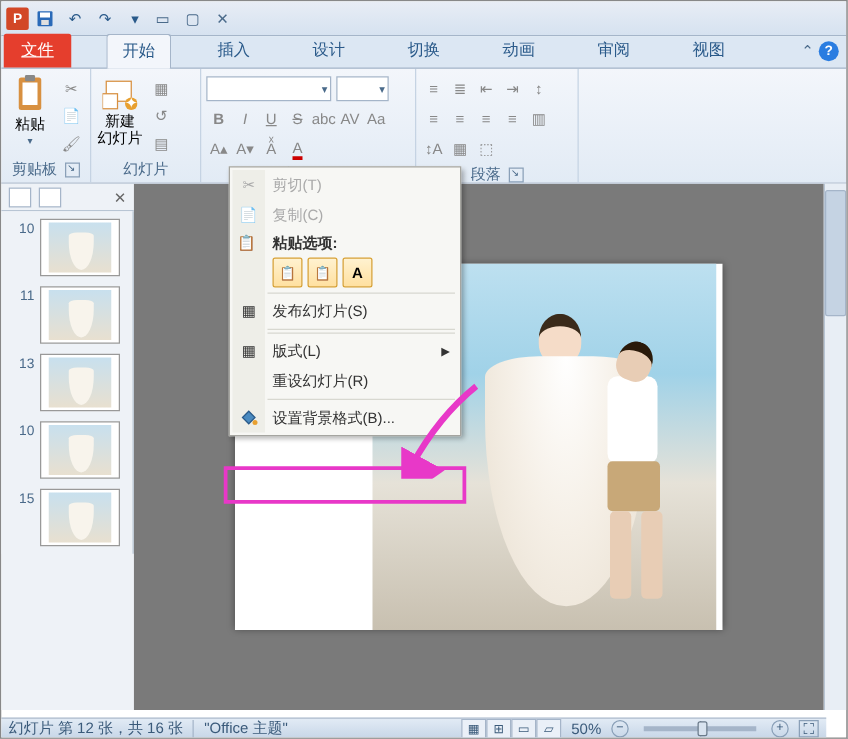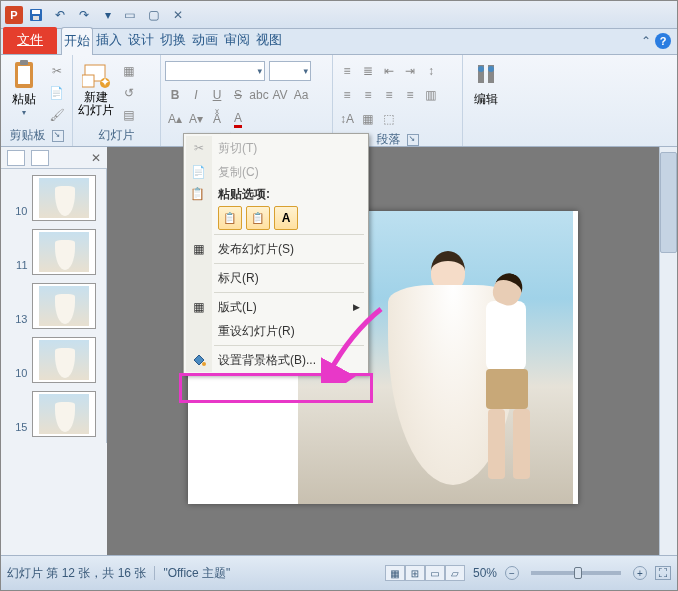--- a/index.html
+++ b/index.html
@@ -6,21 +6,21 @@
   body { width: 678px; height: 591px; background: #fff; overflow: hidden; position: relative; border: 1px solid #888; }
   .titlebar { height: 28px; background: linear-gradient(#e8edf5, #d6e2f0); display: flex; align-items: center; padding: 0 4px; border-bottom: 1px solid #a5b5c9; }
   .qat { display: flex; align-items: center; gap: 2px; }
   .qat .ppt-logo { width: 18px; height: 18px; background: #d24726; border-radius: 2px; display: flex; align-items: center; justify-content: center; color: #fff; font-weight: bold; font-size: 11px; }
   .qat-btn { width: 22px; height: 22px; display: flex; align-items: center; justify-content: center; color: #2a5a8a; border-radius: 2px; }
   .title { flex: 1; text-align: center; color: #4a6a8a; font-size: 13px; }
   .winctrl { display: flex; gap: 2px; }
   .winctrl span { width: 22px; height: 18px; display: flex; align-items: center; justify-content: center; color: #4a6a8a; border: 1px solid transparent; }
   .ribbon-tabs { height: 26px; background: #dce7f3; display: flex; align-items: flex-end; padding-left: 2px; border-bottom: 1px solid #a5b5c9; position: relative; }
   .file-tab { background: #e53e2d; color: #fff; padding: 4px 14px 5px; border-radius: 2px 2px 0 0; font-size: 13px; margin-right: 4px; text-decoration: underline; }
-  .rtab { padding: 4px 2px 5px; color: #2a5a8a; font-size: 13px; border: 1px solid transparent; border-bottom: none; }
+  .rtab { padding: 4px 12px 5px; color: #2a5a8a; font-size: 13px; border: 1px solid transparent; border-bottom: none; margin-left: 24px; }
   .rtab.active { background: #f3f6fb; border-color: #a5b5c9; border-radius: 3px 3px 0 0; position: relative; top: 1px; }
   .help { position: absolute; right: 6px; top: 4px; display: flex; gap: 4px; align-items: center; }
   .help .h { width: 16px; height: 16px; border-radius: 50%; background: #2a7de1; color: #fff; font-weight: bold; display: flex; align-items: center; justify-content: center; font-size: 11px; }
   .ribbon { height: 92px; background: linear-gradient(#f3f6fb, #e2ebf5); border-bottom: 1px solid #a5b5c9; display: flex; }
   .group { border-right: 1px solid #c5d3e3; display: flex; flex-direction: column; padding: 2px 4px 0; }
   .group-body { flex: 1; display: flex; align-items: flex-start; gap: 4px; }
   .group-label { text-align: center; color: #4a6a8a; font-size: 11px; padding: 2px 0; display: flex; align-items: center; justify-content: center; gap: 6px; }
   .dlaunch { width: 12px; height: 12px; border: 1px solid #8aa0b8; display: inline-block; position: relative; }
   .dlaunch::after { content: "↘"; font-size: 8px; position: absolute; top: -1px; left: 1px; color: #4a6a8a; }
   .big-btn { width: 38px; text-align: center; padding-top: 2px; }
@@ -30,21 +30,21 @@
   .combo { height: 20px; border: 1px solid #a5b5c9; background: #fff; display: flex; align-items: center; padding: 0 14px 0 4px; position: relative; color: #999; }
   .combo::after { content: "▾"; position: absolute; right: 2px; color: #4a6a8a; font-size: 9px; }
   .btnrow { display: flex; gap: 1px; }
   .sbtn { width: 20px; height: 20px; display: flex; align-items: center; justify-content: center; color: #888; border: 1px solid transparent; font-size: 12px; }
   .workspace { position: absolute; top: 146px; left: 0; right: 0; bottom: 22px; display: flex; background: #eef2f7; }
   .thumb-pane { width: 106px; background: #eef2f7; border-right: 1px solid #b8c5d4; overflow-y: auto; display: flex; flex-direction: column; align-items: center; gap: 8px; padding: 6px 0 6px 0; }
   .thumb-pane-head { height: 22px; border-bottom: 1px solid #b8c5d4; width: 100%; display: flex; align-items: center; padding: 0 6px; gap: 6px; }
   .thumb-pane-head .thtab { width: 18px; height: 16px; border: 1px solid #a5b5c9; background: #fff; }
   .thumb-pane-head .close { margin-left: auto; color: #666; }
   .slide-thumb { display: flex; gap: 4px; align-items: flex-start; }
-  .slide-thumb .num { width: 16px; text-align: right; color: #4a6a8a; font-size: 11px; padding-top: 2px; margin-top: 28px; }
+  .slide-thumb .num { width: 16px; text-align: right; color: #4a6a8a; font-size: 11px; padding-top: 2px; }
   .slide-thumb .img { width: 64px; height: 46px; border: 1px solid #999; background: #fff; display: flex; align-items: center; justify-content: center; }
   .slide-thumb.sel .img { outline: 3px solid #f5b840; outline-offset: -1px; }
   .canvas { flex: 1; background: #666; position: relative; display: flex; align-items: center; justify-content: center; overflow: hidden; }
   .canvas-inner { background: #7a7a7a; width: 100%; height: 100%; display: flex; align-items: center; justify-content: center; }
   .slide { width: 390px; height: 293px; background: #fff; box-shadow: 0 0 6px rgba(0,0,0,.4); position: relative; }
   .mainimg { position: absolute; left: 110px; top: 0; width: 275px; height: 293px; background: linear-gradient(180deg, #bde0f0 0%, #a0d2e8 30%, #e6e2d8 60%, #c8c0b0 100%); overflow: hidden; }
   .tree { position: absolute; left: -10px; top: 30px; width: 80px; height: 90px; background: radial-gradient(circle at 30% 30%, #4a7a3a, #2a5a2a 70%); border-radius: 50%; }
   .bride { position: absolute; left: 90px; top: 40px; width: 120px; height: 250px; }
   .bride .head { width: 34px; height: 40px; background: #f5dcc8; border-radius: 50% 50% 40% 40%; margin: 0 auto; border-top: 10px solid #3a2a1a; }
   .bride .dress { width: 130px; height: 200px; background: radial-gradient(ellipse at top, #fff 0%, #f5efe6 50%, #e8dfd0 100%); margin: -6px auto 0; border-radius: 40% 40% 60% 60% / 10% 10% 90% 90%; }
@@ -61,21 +61,21 @@
   .cm-item { position: relative; height: 24px; display: flex; align-items: center; padding-left: 32px; color: #333; z-index: 1; }
   .cm-item.disabled { color: #aaa; }
   .cm-item .ic { position: absolute; left: 4px; width: 18px; height: 18px; display: flex; align-items: center; justify-content: center; font-size: 12px; }
   .cm-sep { height: 1px; background: #d8d8d0; margin: 2px 2px 2px 28px; }
   .cm-label { padding-left: 32px; font-weight: bold; color: #333; height: 20px; display: flex; align-items: center; position: relative; z-index:1; }
   .cm-icons { padding-left: 32px; display: flex; gap: 4px; height: 28px; align-items: center; position: relative; z-index:1; }
   .cm-icons .pi { width: 24px; height: 24px; border: 1px solid #d8a030; background: linear-gradient(#fff2d0, #ffe0a0); border-radius: 2px; display: flex; align-items: center; justify-content: center; font-size: 11px; }
   .cm-highlight { position: absolute; left: 178px; top: 372px; width: 194px; height: 30px; border: 3px solid #e838c8; z-index: 60; pointer-events: none; }
   .arrow { position: absolute; left: 320px; top: 302px; z-index: 55; pointer-events: none; }
   .arrow svg { width: 70px; height: 80px; }
-  .statusbar { position: absolute; left: 0; right: 0; bottom: 0; height: 35px; background: linear-gradient(#e2ebf5, #c8d7e8); border-top: 1px solid #a5b5c9; display: flex; align-items: center; padding: 0 6px; gap: 8px; font-size: 11px; color: #3a5a7a; }
+  .statusbar { position: absolute; left: 0; right: 16px; bottom: 0; height: 16px; background: linear-gradient(#e2ebf5, #c8d7e8); border-top: 1px solid #a5b5c9; display: flex; align-items: center; padding: 0 6px; gap: 8px; font-size: 11px; color: #3a5a7a; }
   .statusbar .spacer { flex: 1; }
   .viewbtns { display: flex; gap: 0; }
   .viewbtns span { width: 20px; height: 16px; border: 1px solid #a5b5c9; display: flex; align-items: center; justify-content: center; background: #eaf0f8; font-size: 10px; }
   .zoomslider { width: 90px; height: 4px; background: #a5b5c9; position: relative; margin: 0 4px; }
   .zoomslider::before { content:""; position:absolute; left:50%; top:-4px; width:1px; height:12px; background:#6a7a8a;}
   .zoomslider .zthumb { position: absolute; left: 48%; top: -4px; width: 8px; height: 12px; background: #d8e3ef; border: 1px solid #6a7a8a; border-radius: 2px; }
   .zoomctrl { width: 14px; height: 14px; border: 1px solid #8aa0b8; border-radius: 50%; display: flex; align-items: center; justify-content: center; font-size: 10px; }
   .thumbimg { width: 50px; height: 40px; background: linear-gradient(180deg,#c8e0ee,#e8e0d0); position: relative; }
   .thumbimg::after { content:""; position:absolute; left:16px; top:8px; width:20px; height:30px; background:#f8f4ec; border-radius:40% 40% 60% 60%/10% 10% 90% 90%; }
 </style>
@@ -229,36 +229,20 @@
         <div class="sbtn">⬚</div>
       </div>
     </div>
     <div class="group-label">
         <span>段落</span>
         <span class="dlaunch"></span>
       </div>
   </div>
 
 
-  <div class="group" style="width:46px; border-right:none;">
-    <div class="group-body">
-        <div class="big-btn">
-          <div class="ic">
-            <svg width="24" height="24">
-              <rect x="4" y="2" width="6" height="18" fill="#888"></rect>
-              <rect x="14" y="2" width="6" height="18" fill="#888"></rect>
-              <circle cx="7" cy="6" r="3" fill="#4a8ac0"></circle>
-              <circle cx="17" cy="6" r="3" fill="#4a8ac0"></circle>
-            </svg>
-          </div>
-          <div>编辑</div>
-        </div>
-      </div>
-    <div class="group-label"></div>
-  </div>
 </div>
 
 <div class="workspace">
   <div style="display:flex;flex-direction:column;width:106px;">
     <div class="thumb-pane-head">
       <div class="thtab"></div>
       <div class="thtab"></div>
       <span class="close">✕</span>
     </div>
     <div class="thumb-pane">
@@ -341,23 +325,20 @@
     <div class="pi">
         <b>A</b>
       </div>
   </div>
   <div class="cm-sep"></div>
   <div class="cm-item">
       <span class="ic">▦</span>
       <span>发布幻灯片(S)</span>
     </div>
   <div class="cm-sep"></div>
-  <div class="cm-item">
-      <span>标尺(R)</span>
-    </div>
   <div class="cm-sep"></div>
   <div class="cm-item">
       <span class="ic">▦</span>
       <span>版式(L)</span>
       <span style="margin-left:auto;padding-right:6px;font-size:9px;">▶</span>
     </div>
   <div class="cm-item">
       <span>重设幻灯片(R)</span>
     </div>
   <div class="cm-sep"></div>

